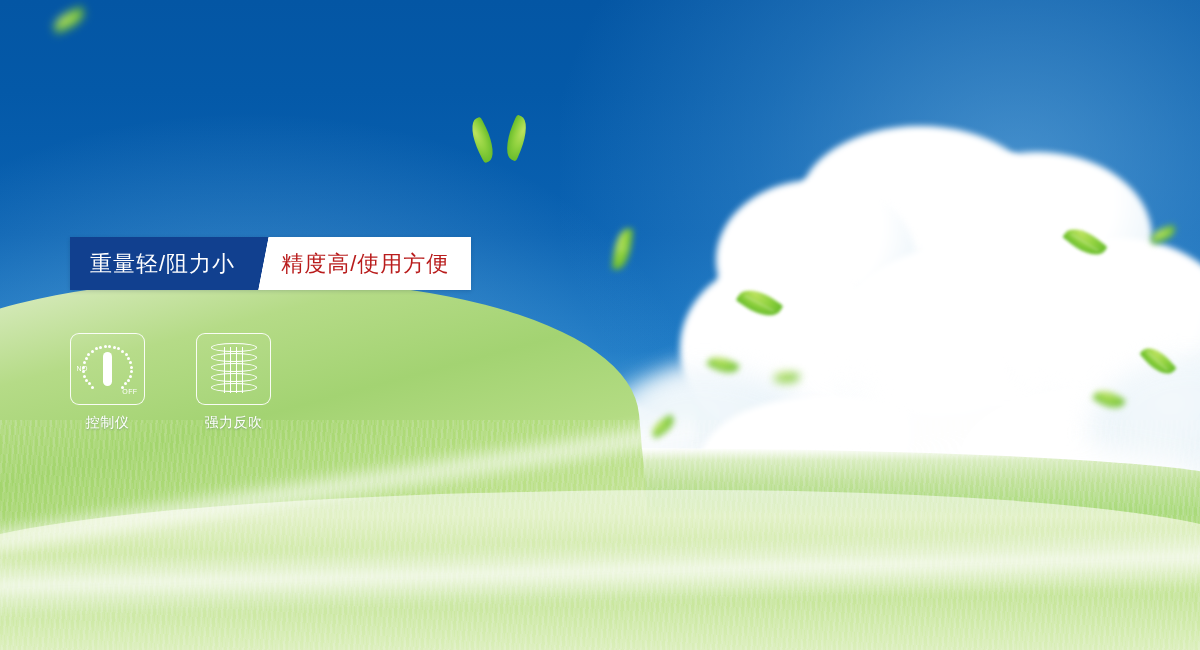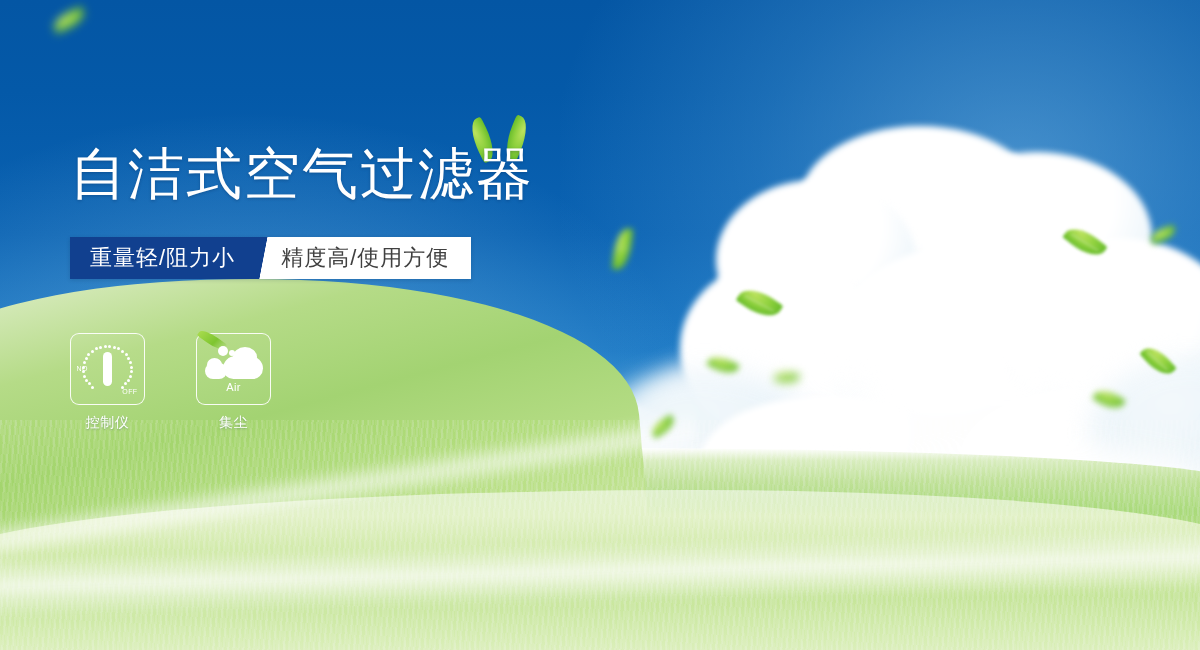--- a/index.html
+++ b/index.html
@@ -148,21 +148,21 @@
 
   
   .sprout { position:absolute; left:470px; top:112px; width:70px; height:60px; }
   .sprout .leaf { width:17px; height:44px; }
   .sprout .l1 { left:4px;  top:6px;  transform:rotate(-26deg); border-radius:72% 10% 72% 10%; }
   .sprout .l2 { left:38px; top:4px;  transform:rotate(22deg) scaleX(-1); border-radius:72% 10% 72% 10%; }
 
   
   .subbar {
     position:absolute; left:70px; top:237px;
-    height:42px;
+    height:53px;
     display:flex;
     align-items:stretch;
     box-shadow:0 1px 4px rgba(0,25,65,0.18);
     justify-content:space-between;
   }
   .subbar .dark {
     background:#11408f;
     color:#ffffff;
     display:flex; align-items:center;
     padding:0 18px 0 20px;
@@ -171,21 +171,21 @@
     position:relative;
     z-index:2;
   }
   .subbar .slant {
     width:22px;
     background:linear-gradient(101deg, #11408f 0%, #11408f 47%, #ffffff 49%, #ffffff 100%);
     position:relative; z-index:1;
   }
   .subbar .light {
     background:#ffffff;
-    color:#404040;
+    color:#b91c1c;
     display:flex; align-items:center;
     padding:0 22px 0 6px;
     font-size:22px;
     letter-spacing:1px;
   }
 
   
   .features {
     position:absolute; left:70px; top:333px;
     display:flex;
@@ -352,21 +352,20 @@
       <i class="vein"></i>
     </div>
   <div class="leaf blur2" style="left:650px;  top:420px; width:26px; height:13px; transform:rotate(-30deg);">
       <i class="vein"></i>
     </div>
 
   <div class="sprout">
     <div class="leaf l1"></div>
     <div class="leaf l2"></div>
   </div>
-  <h1 class="title">自洁式空气过滤器</h1>
 
   <div class="subbar">
     <div class="dark">重量轻/阻力小</div>
     <div class="slant"></div>
     <div class="light">精度高/使用方便</div>
   </div>
 
   <div class="features">
 
     <div class="feature">
@@ -400,32 +399,33 @@
             <i class="dot" style="left: 51.3357px; top: 33.5768px;"></i>
             <i class="dot" style="left: 49.4338px; top: 37.7488px;"></i>
             <i class="dot" style="left: 46.7116px; top: 41.48px;"></i>
             <i class="dot" style="left: 43.2759px; top: 44.6242px;"></i>
           </div>
       </div>
       <div class="flabel">控制仪</div>
     </div>
 
 
-
-
     <div class="feature">
       <div class="fbox">
-        <div class="dustcloud">
-          <div class="gl"></div>
-          <div class="c2"></div>
-            <div class="c2b"></div>
-          <div class="c1"></div>
-            <div class="c1b"></div>
-          <div class="p1"></div>
-            <div class="p2"></div>
+        <div class="stack">
+          <div class="rod" style="left:13px;"></div>
+          <div class="rod" style="left:19px;"></div>
+          <div class="rod" style="left:25px;"></div>
+          <div class="rod" style="left:31px;"></div>
+          <div class="disc" style="top:0px;"></div>
+          <div class="disc" style="top:10px;"></div>
+          <div class="disc" style="top:20px;"></div>
+          <div class="disc" style="top:30px;"></div>
+          <div class="disc" style="top:40px;"></div>
         </div>
-        <div class="airlabel">Air</div>
       </div>
-      <div class="flabel">集尘</div>
-    </div>
+      <div class="flabel">强力反吹</div>
+    </div>
+
+
 
   </div>
 </div>
 
 </body></html>

